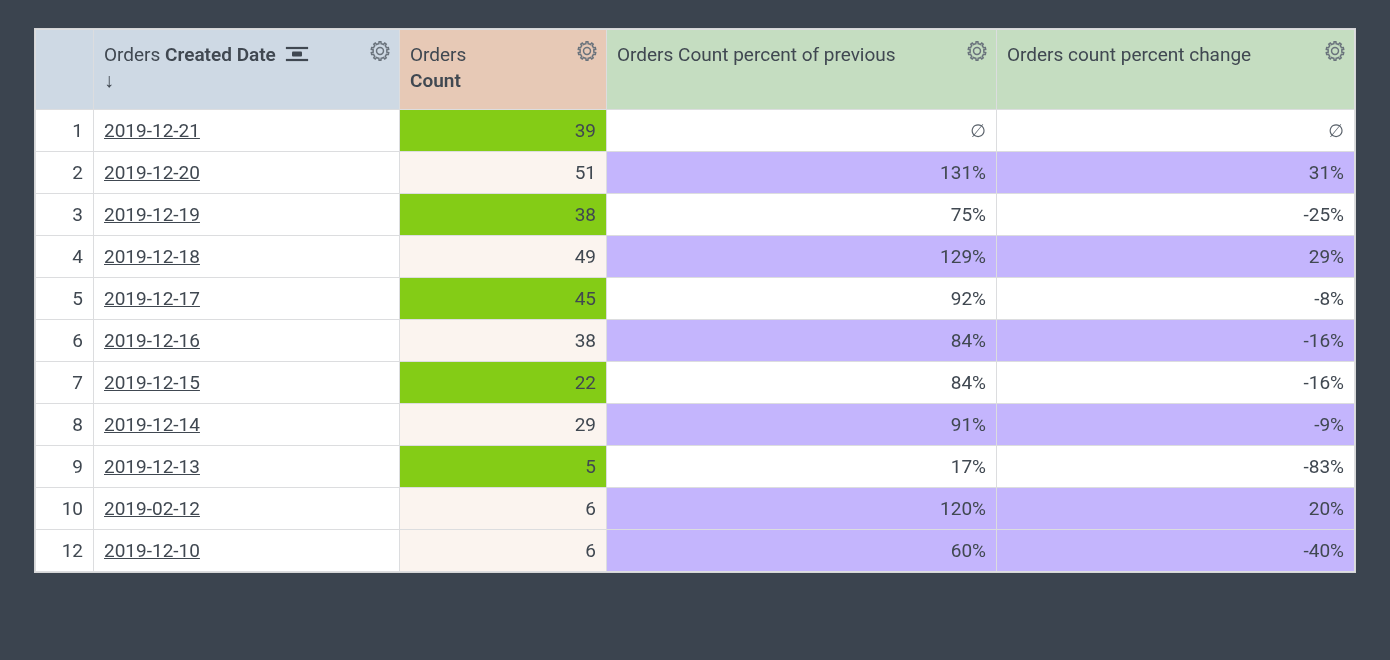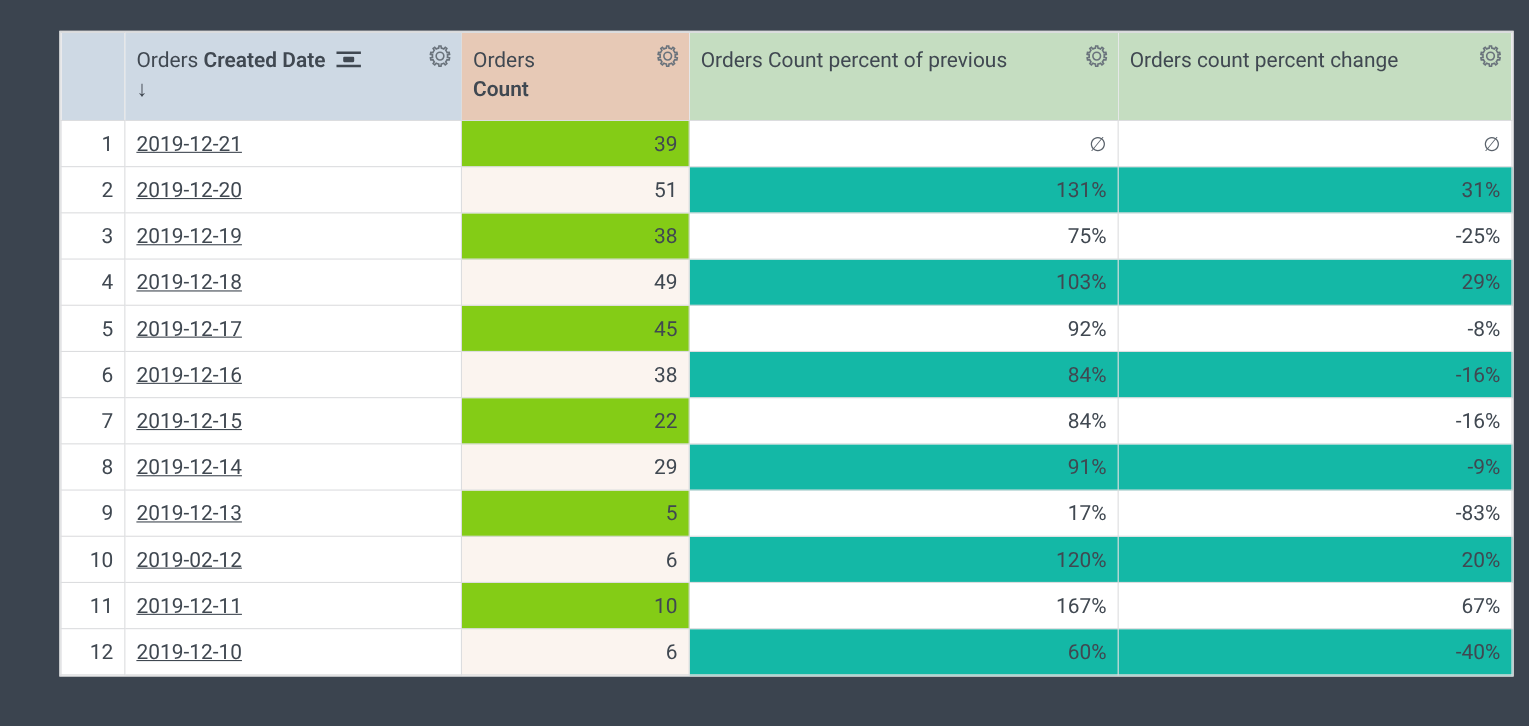--- a/index.html
+++ b/index.html
@@ -11,21 +11,20 @@
     background: #3B444F;
     font-family: -apple-system, BlinkMacSystemFont, "Segoe UI", Roboto, "Helvetica Neue", Arial, sans-serif;
   }
   .panel {
     position: absolute;
     left: 34px;
     top: 28px;
     width: 1322px;
     background: #ffffff;
     border: 1px solid #d5d6d7;
-    margin-left: 20px;
   }
   table {
     border-collapse: collapse;
     width: 100%;
     table-layout: fixed;
   }
   th, td {
     border: 1px solid #dcdddf;
     font-size: 19px;
     color: #404851;
@@ -91,21 +90,21 @@
     text-align: right;
     font-weight: 400;
     color: #404851;
     padding-right: 10px;
   }
   td.date { text-align:left;text-decoration:underline; }
   td.cnt  { text-align:right; background:#84cc16; }
   td.pct  { text-align:right; background:#ffffff; }
 
   tbody tr.even td.cnt { background:#FBF4EF; }
-  tbody tr.even td.pct { background:#14b8a6; }
+  tbody tr.even td.pct { background:#c4b5fd; }
 
   .null { font-size: 18px; color:#5a626b; }
 </style>
 </head>
 <body>
 
 <div class="panel">
 <table>
   <colgroup>
     <col class="c-idx">
@@ -188,21 +187,21 @@
           <th class="rownum">3</th>
           <td class="date">2019-12-19</td>
           <td class="cnt">38</td>
           <td class="pct">75%</td>
           <td class="pct">-25%</td>
         </tr>
         <tr class="even">
           <th class="rownum">4</th>
           <td class="date">2019-12-18</td>
           <td class="cnt">49</td>
-          <td class="pct">103%</td>
+          <td class="pct">129%</td>
           <td class="pct">29%</td>
         </tr>
         <tr class="odd">
           <th class="rownum">5</th>
           <td class="date">2019-12-17</td>
           <td class="cnt">45</td>
           <td class="pct">92%</td>
           <td class="pct">-8%</td>
         </tr>
         <tr class="even">
@@ -233,27 +232,20 @@
           <td class="pct">17%</td>
           <td class="pct">-83%</td>
         </tr>
         <tr class="even">
           <th class="rownum">10</th>
           <td class="date">2019-02-12</td>
           <td class="cnt">6</td>
           <td class="pct">120%</td>
           <td class="pct">20%</td>
         </tr>
-        <tr class="odd">
-          <th class="rownum">11</th>
-          <td class="date">2019-12-11</td>
-          <td class="cnt">10</td>
-          <td class="pct">167%</td>
-          <td class="pct">67%</td>
-        </tr>
         <tr class="even">
           <th class="rownum">12</th>
           <td class="date">2019-12-10</td>
           <td class="cnt">6</td>
           <td class="pct">60%</td>
           <td class="pct">-40%</td>
         </tr>
       </tbody>
 </table>
 </div>

